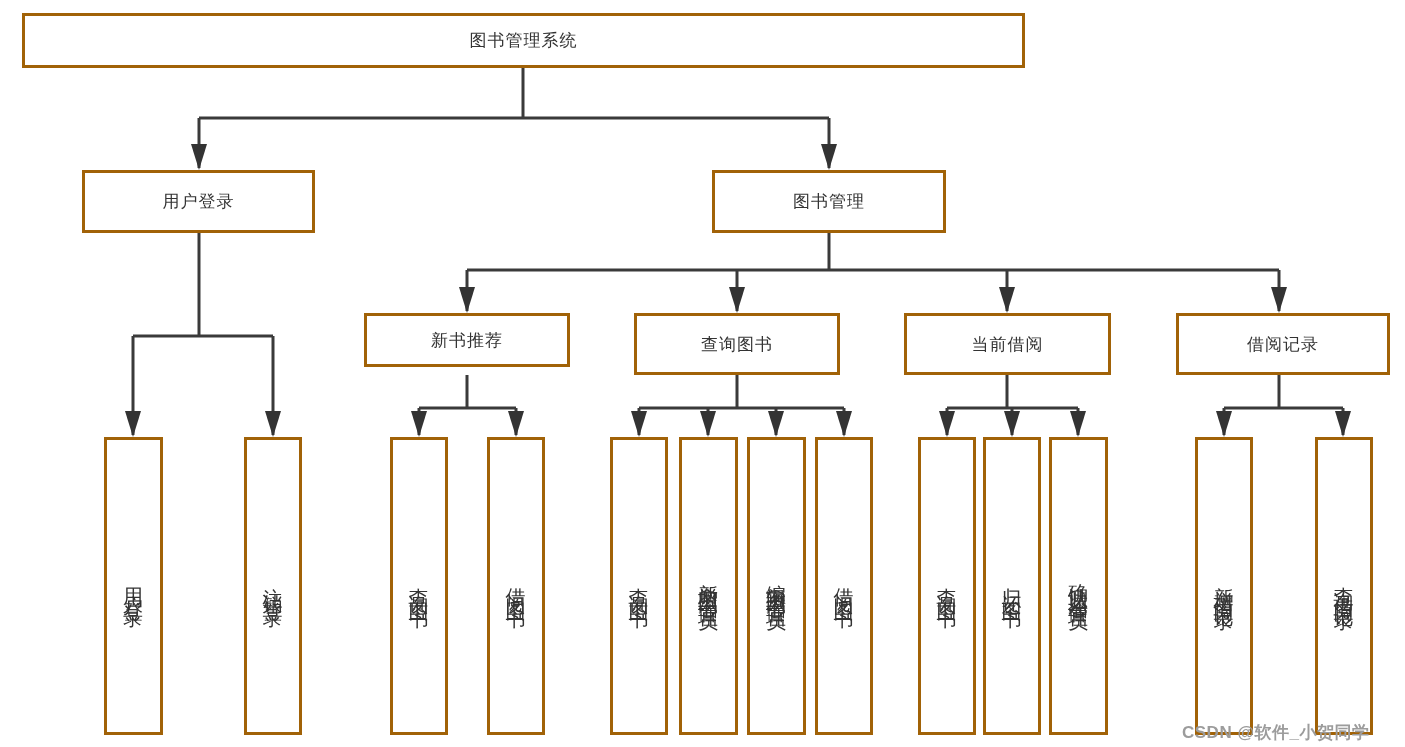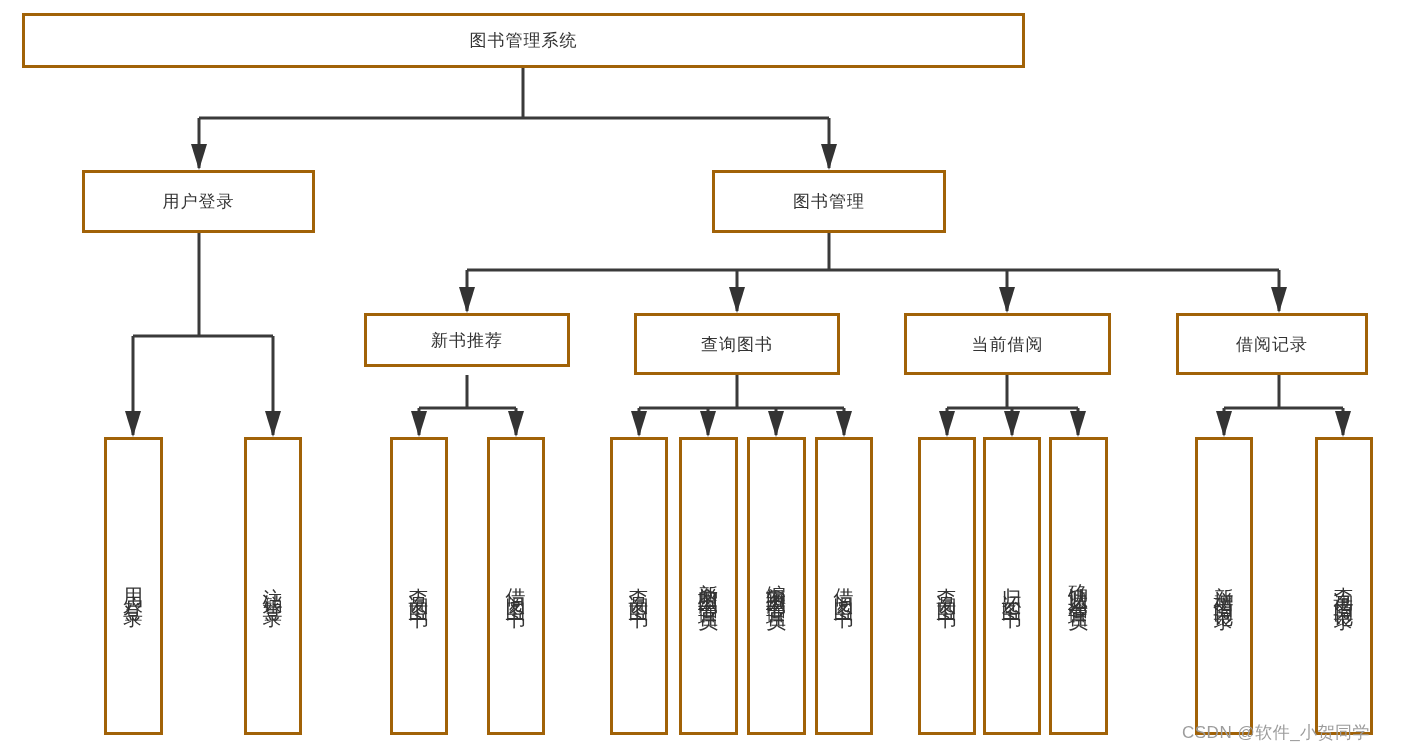--- a/index.html
+++ b/index.html
@@ -48,20 +48,21 @@
   }
   #watermark{
     position:absolute;
     left:1182px;
     top:721px;
     font-size:17px;
     color:#9c9c9c;
     white-space:nowrap;
     z-index:5;
     letter-spacing:0.5px;
+    font-weight:bold;
   }
 </style>
 </head>
 <body>
 
 <div id="stage">
 
   <svg id="connectors" width="1405" height="747">
 
     <path d="M523 68 V118 M199 118 H829 M199 118 V168 M829 118 V168"></path>
@@ -99,21 +100,21 @@
   </svg>
 
   <div class="box h" style="left:22px;top:13px;width:1003px;height:55px">图书管理系统</div>
 
   <div class="box h" style="left:82px;top:170px;width:233px;height:63px">用户登录</div>
   <div class="box h" style="left:712px;top:170px;width:234px;height:63px">图书管理</div>
 
   <div class="box h" style="left:364px;top:313px;width:206px;height:54px">新书推荐</div>
   <div class="box h" style="left:634px;top:313px;width:206px;height:62px">查询图书</div>
   <div class="box h" style="left:904px;top:313px;width:207px;height:62px">当前借阅</div>
-  <div class="box h" style="left:1176px;top:313px;width:192px;height:62px">借阅记录</div>
+  <div class="box h" style="left:1176px;top:313px;width:214px;height:62px">借阅记录</div>
 
   <div class="box v" style="left:104px;top:437px;width:59px;height:298px">用户登录</div>
   <div class="box v" style="left:244px;top:437px;width:58px;height:298px">注销登录</div>
 
   <div class="box v" style="left:390px;top:437px;width:58px;height:298px">查询图书</div>
   <div class="box v" style="left:487px;top:437px;width:58px;height:298px">借阅图书</div>
 
   <div class="box v" style="left:610px;top:437px;width:58px;height:298px">查询图书</div>
   <div class="box v" style="left:679px;top:437px;width:59px;height:298px;letter-spacing:4px">新增图书（管理员）</div>
   <div class="box v" style="left:747px;top:437px;width:59px;height:298px;letter-spacing:4px">编辑图书（管理员）</div>

